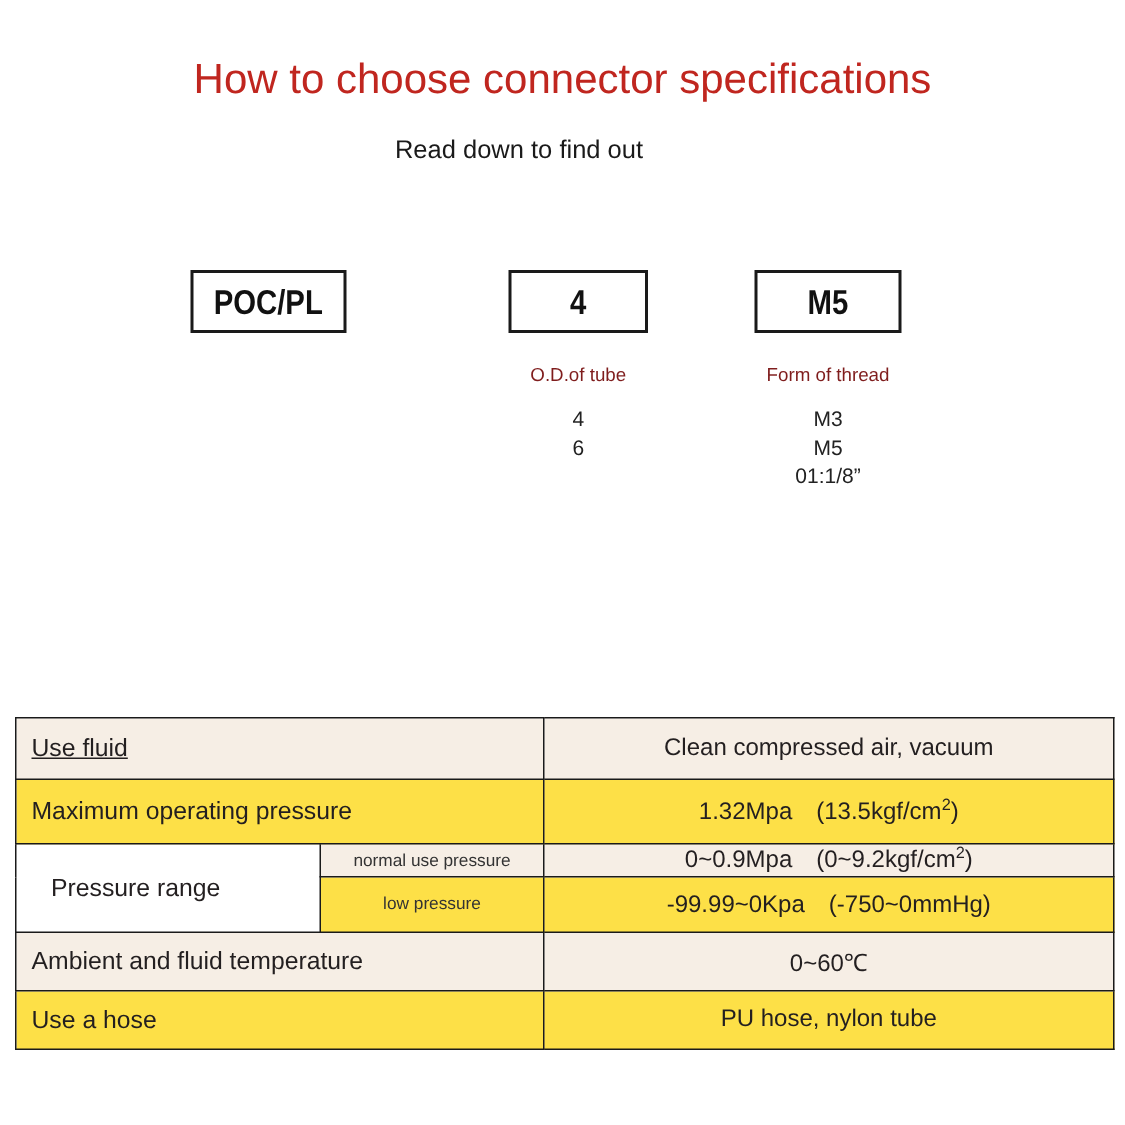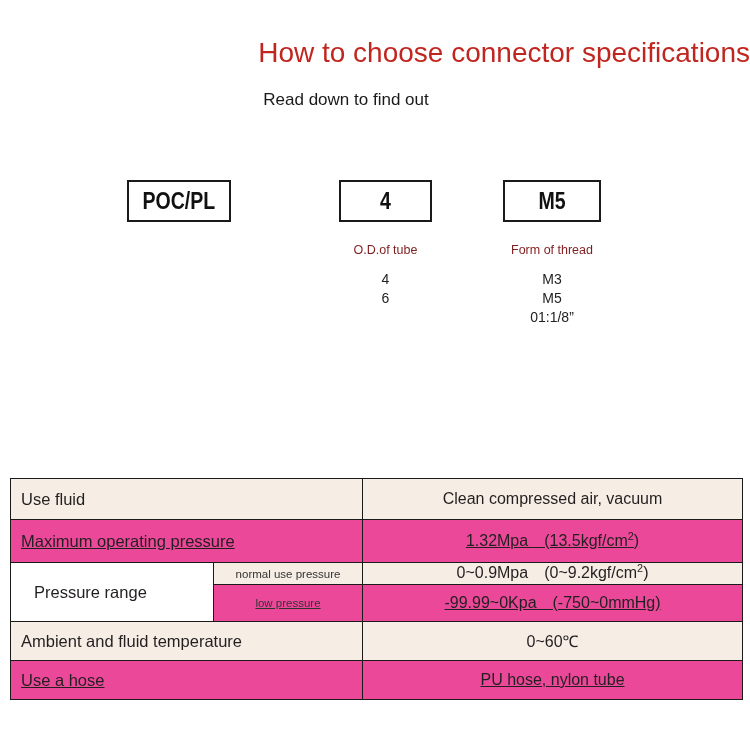--- a/index.html
+++ b/index.html
@@ -15,21 +15,21 @@
     overflow: hidden;
     position: relative;
   }
 
   
   .title {
     position: absolute;
     left: 0;
     top: 36px;
     width: 750px;
-    text-align: right;
+    text-align: center;
     font-size: 28px;
     font-weight: 400;
     color: #c0261f;
     letter-spacing: 0px;
     line-height: 34px;
     white-space: nowrap;
   }
   .subtitle {
     position: absolute;
     left: 0;
@@ -105,21 +105,21 @@
     table-layout: fixed;
   }
   .spec-table td {
     border: 1px solid #1a1a1a;
     font-size: 16px;
     color: #231f20;
     padding: 0 10px;
     vertical-align: middle;
   }
   .spec-table tr.tinted td { background: #f6eee5; }
-  .spec-table tr.plain  td { background: #ec4899; text-decoration: underline; }
+  .spec-table tr.plain  td { background: #fde047; }
   td.label-cell {
     text-align: left;
     font-size: 16.5px;
   }
   td.value-cell {
     text-align: center;
     font-size: 16px;
   }
   td.sub-label-cell {
     text-align: center;
@@ -177,21 +177,21 @@
 
 <table class="spec-table">
   <colgroup>
     <col style="width:203px">
     <col style="width:149px">
     <col style="width:380px">
   </colgroup>
   <tbody>
 
     <tr class="tinted">
-      <td class="label-cell" colspan="2" style="height:40px;">Use fluid</td>
+      <td class="label-cell" colspan="2" style="height:40px;text-decoration:underline;">Use fluid</td>
       <td class="value-cell">Clean compressed air, vacuum</td>
     </tr>
 
     <tr class="plain">
       <td class="label-cell" colspan="2" style="height:42px;">Maximum operating pressure</td>
       <td class="value-cell"><span>1.32Mpa　(13.5kgf/cm</span><sup>2</sup><span>)</span></td>
     </tr>
 
     <tr class="tinted">
       <td class="rowspan-label" rowspan="2" style="height:36px;padding-left:23px;">Pressure range</td>

